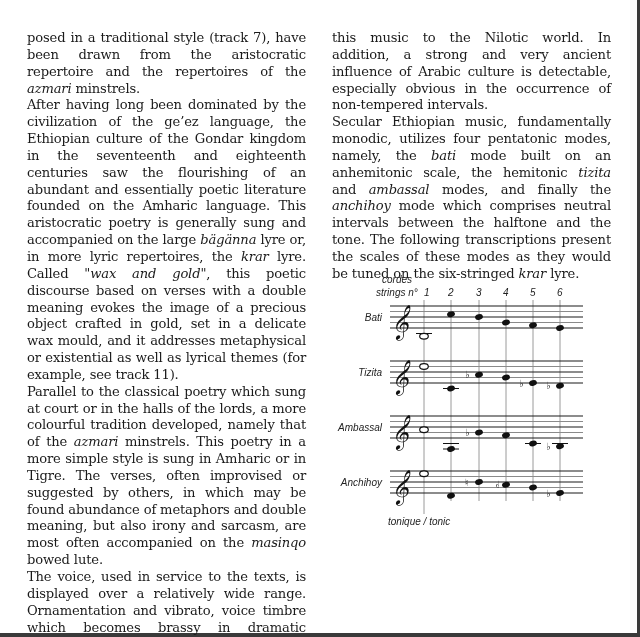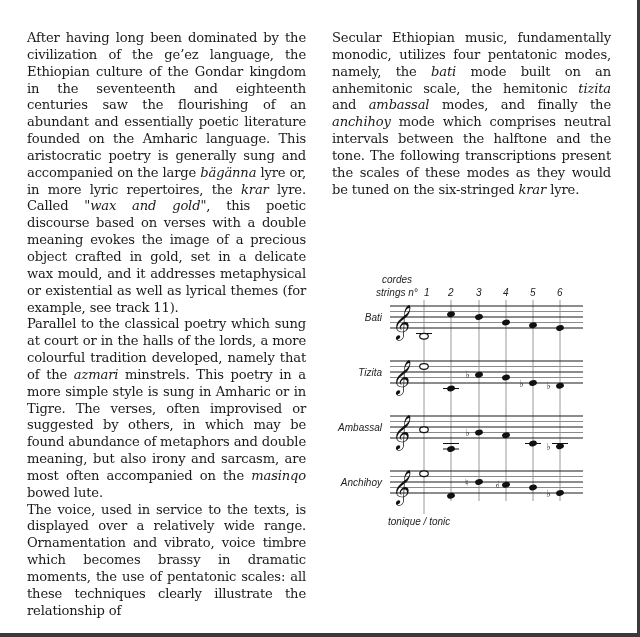--- a/index.html
+++ b/index.html
@@ -42,26 +42,28 @@
   .figure svg { width: 290px; height: 270px; display: block; }
   .fig-text { font-family: "Liberation Sans", "DejaVu Sans", sans-serif; font-size: 10px; fill: #222; }
 </style>
 </head>
 <body>
 
 <div class="page-border-right"></div>
 <div class="page-border-bottom"></div>
 
 <div class="col col-left">
+  <p>posed in a traditional style (track 7), have been drawn from the aristocratic repertoire and the repertoires of the <em>azmari</em> minstrels.</p>
   <p>After having long been dominated by the civilization of the ge’ez language, the Ethiopian culture of the Gondar kingdom in the seventeenth and eighteenth centuries saw the flourishing of an abundant and essentially poetic literature founded on the Amharic language. This aristocratic poetry is generally sung and accompanied on the large <em>bägänna</em> lyre or, in more lyric repertoires, the <em>krar</em> lyre. Called <em>"wax and gold"</em>, this poetic discourse based on verses with a double meaning evokes the image of a precious object crafted in gold, set in a delicate wax mould, and it addresses metaphysical or existential as well as lyrical themes (for example, see track 11).</p>
   <p>Parallel to the classical poetry which sung at court or in the halls of the lords, a more colourful tradition developed, namely that of the <em>azmari</em> minstrels. This poetry in a more simple style is sung in Amharic or in Tigre. The verses, often improvised or suggested by others, in which may be found abundance of metaphors and double meaning, but also irony and sarcasm, are most often accompanied on the <em>masinqo</em> bowed lute.</p>
   <p>The voice, used in service to the texts, is displayed over a relatively wide range. Ornamentation and vibrato, voice timbre which becomes brassy in dramatic moments, the use of pentatonic scales: all these techniques clearly illustrate the relationship of</p>
 </div>
 
 <div class="col col-right">
+  <p>this music to the Nilotic world. In addition, a strong and very ancient influence of Arabic culture is detectable, especially obvious in the occurrence of non-tempered intervals.</p>
   <p>Secular Ethiopian music, fundamentally monodic, utilizes four pentatonic modes, namely, the <em>bati</em> mode built on an anhemitonic scale, the hemitonic <em>tizita</em> and <em>ambassal</em> modes, and finally the <em>anchihoy</em> mode which comprises neutral intervals between the halftone and the tone. The following transcriptions present the scales of these modes as they would be tuned on the six-stringed <em>krar</em> lyre.</p>
 </div>
 
 <div class="figure">
   <svg id="music-svg" viewBox="0 0 290 270" xmlns="http://www.w3.org/2000/svg">
     <text class="fig-text" x="62" y="14">cordes</text>
     <text class="fig-text" x="56" y="27">strings n°</text>
     <g id="string-nums">
         <text x="104" y="27" class="fig-text">1</text>
         <text x="128" y="27" class="fig-text">2</text>

